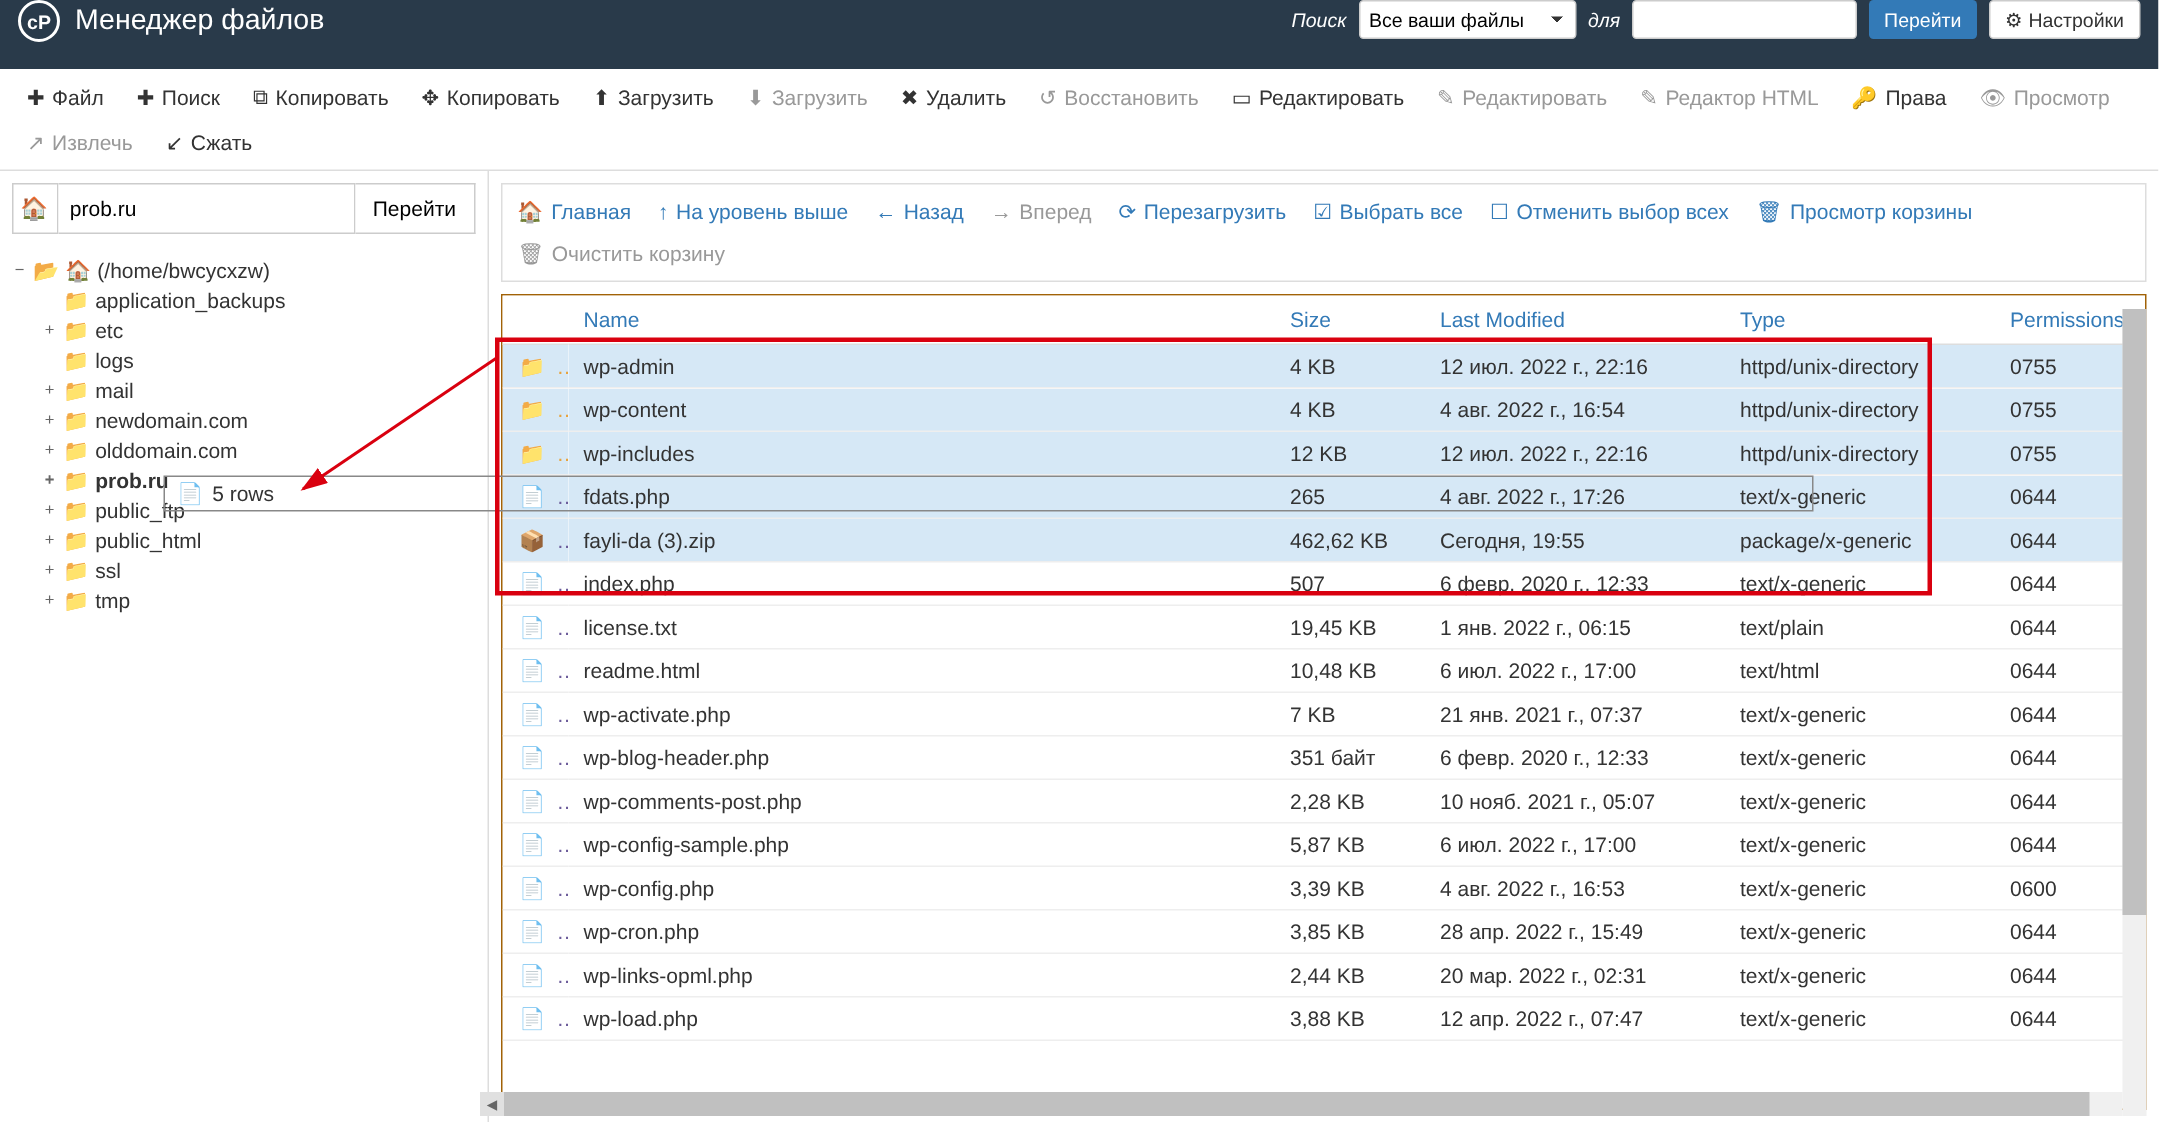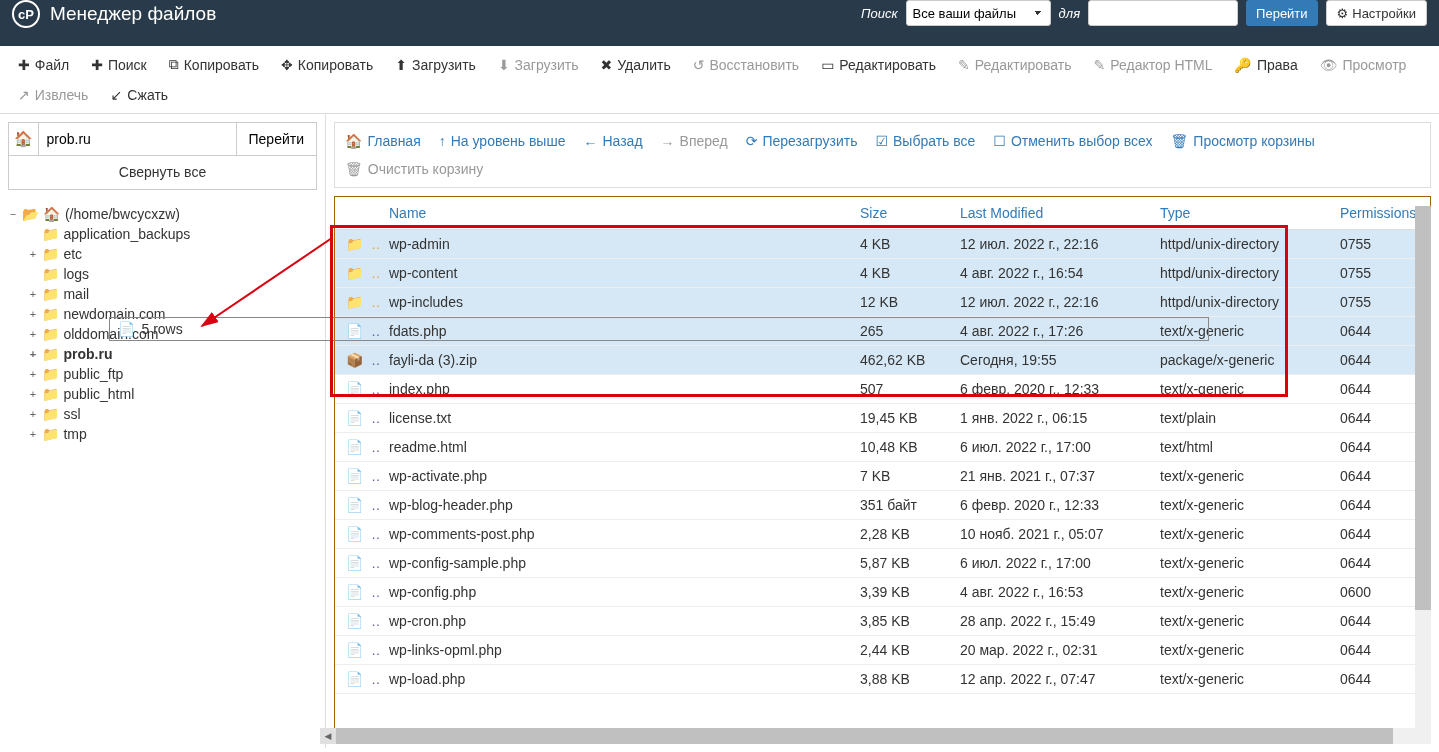--- a/index.html
+++ b/index.html
@@ -152,21 +152,20 @@
 
 <div class="main">
   <div class="sidebar">
     <div class="path-row">
       <button class="home-btn">
           <span>🏠</span>
         </button>
       <input class="path-input" type="text" value="prob.ru" style="">
       <button class="go-btn">Перейти</button>
     </div>
-    <div class="collapse-all">Свернуть все</div>
     <div class="tree">
       <div class="tree-item">
         <span class="tog">−</span>
         <span class="fold">📂</span>
         <span class="home-ic">🏠</span>
         <span>(/home/bwcycxzw)</span>
       </div>
       <div class="tree-children" id="tree-children">
           <div class="tree-item">
             <span class="tog"></span>

